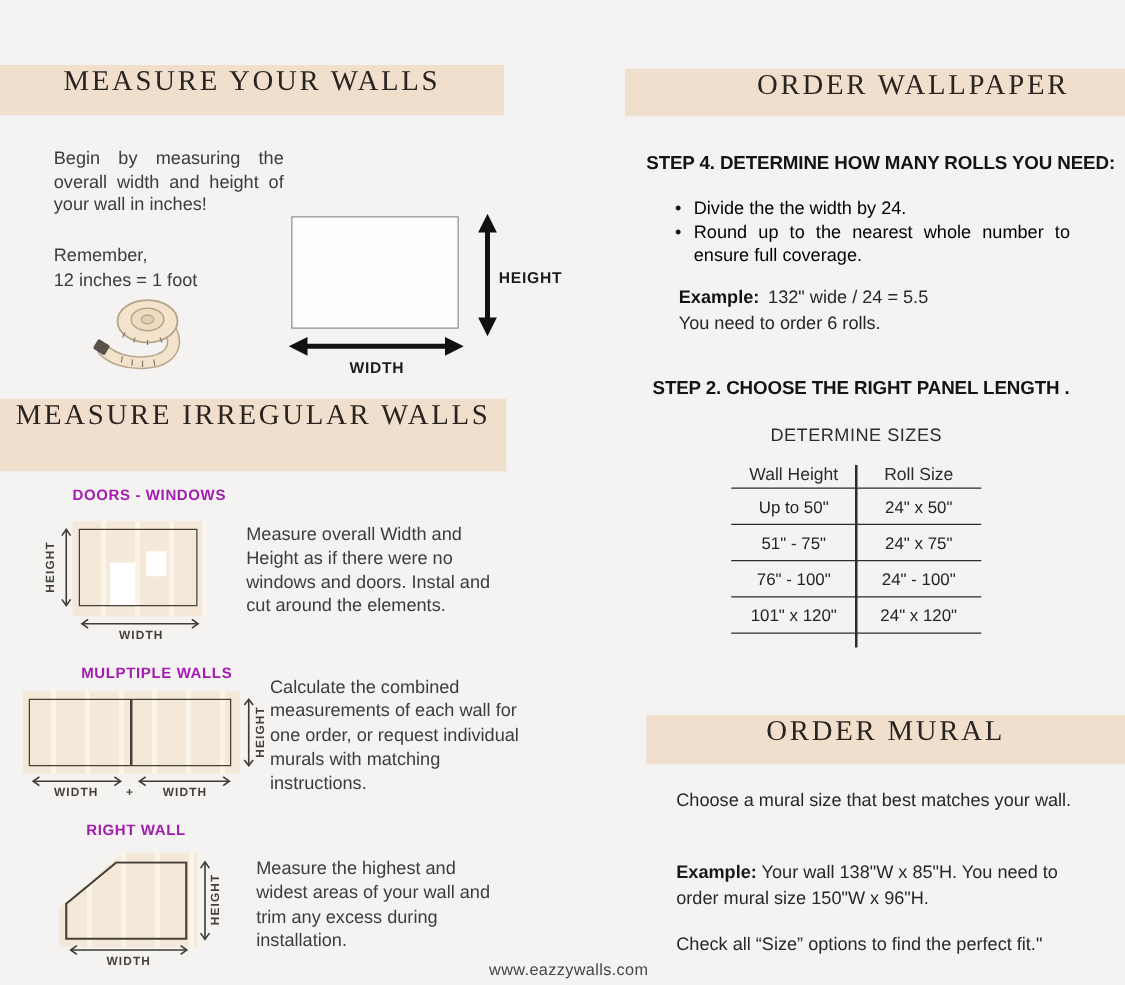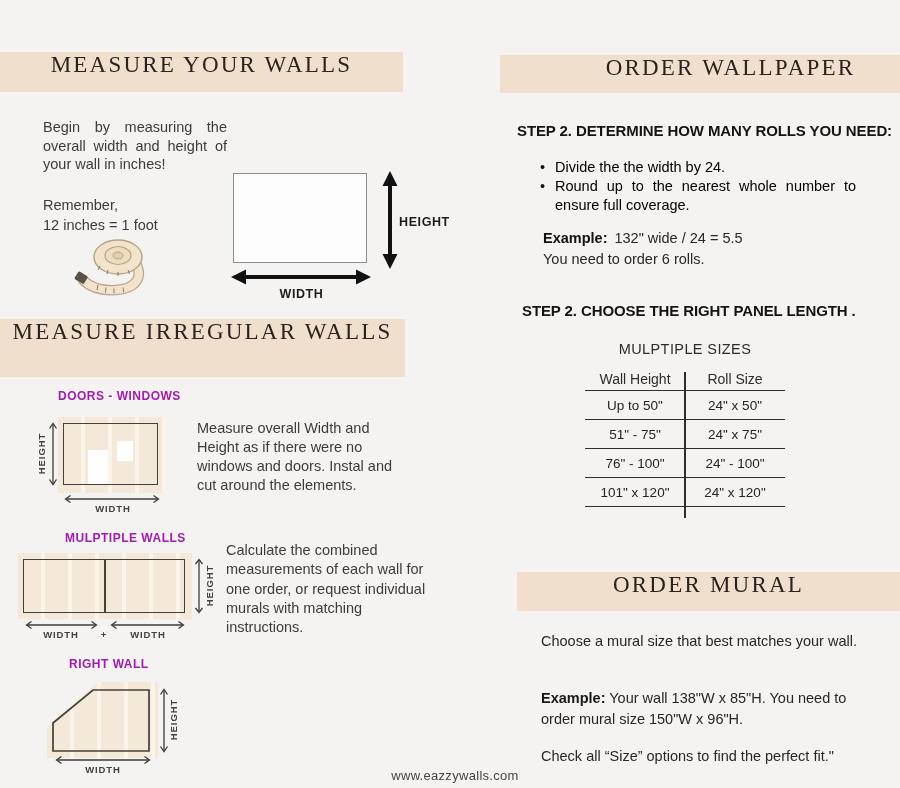--- a/index.html
+++ b/index.html
@@ -125,61 +125,62 @@
     <polyline points="66.5,1.5 71.5,5 66.5,8.5" fill="none" stroke="#3f3b36" stroke-width="1.3"></polyline>
   </svg>
   <svg class="svgabs" style="left:110px;top:620px;" width="75" height="10" viewBox="0 0 75 10">
     <line x1="2" y1="5" x2="73" y2="5" stroke="#3f3b36" stroke-width="1.3"></line>
     <polyline points="6.5,1.5 1.5,5 6.5,8.5" fill="none" stroke="#3f3b36" stroke-width="1.3"></polyline>
     <polyline points="68.5,1.5 73.5,5 68.5,8.5" fill="none" stroke="#3f3b36" stroke-width="1.3"></polyline>
   </svg>
   <div class="dim-label" style="left:31px;top:629px;width:60px;">WIDTH</div>
   <div class="dim-label" style="left:99px;top:629px;width:10px;">+</div>
   <div class="dim-label" style="left:118px;top:629px;width:60px;">WIDTH</div>
-  <div class="para" style="left:226px;top:541px;width:208px;font-size:14.5px;line-height:19.3px;">Calculate the combined measurements of each wall for one order, or request individual murals with matching instructions.</div>
+  <div class="para" style="left:216px;top:541px;width:208px;font-size:14.5px;line-height:19.3px;">Calculate the combined measurements of each wall for one order, or request individual murals with matching instructions.</div>
 
   <div class="sec-label" style="left:69px;top:657px;">RIGHT WALL</div>
   <div class="stripes" style="left:47px;top:682px;width:111px;height:76px;clip-path:polygon(46% 0,100% 0,100% 100%,0 100%,0 59%);"></div>
   <svg class="svgabs" style="left:52px;top:689px;" width="99" height="64" viewBox="0 0 99 64">
     <polygon points="1,34 41,1 97,1 97,62 1,62" fill="none" stroke="#44403a" stroke-width="1.7"></polygon>
   </svg>
   <svg class="svgabs" style="left:159px;top:688px;" width="10" height="65" viewBox="0 0 10 65">
     <line x1="5" y1="2" x2="5" y2="63" stroke="#3f3b36" stroke-width="1.3"></line>
     <polyline points="1.5,6.5 5,1.5 8.5,6.5" fill="none" stroke="#3f3b36" stroke-width="1.3"></polyline>
     <polyline points="1.5,58.5 5,63.5 8.5,58.5" fill="none" stroke="#3f3b36" stroke-width="1.3"></polyline>
   </svg>
   <div class="dim-label vrot" style="left:143px;top:714px;width:60px;">HEIGHT</div>
   <svg class="svgabs" style="left:55px;top:755px;" width="96" height="10" viewBox="0 0 96 10">
     <line x1="2" y1="5" x2="94" y2="5" stroke="#3f3b36" stroke-width="1.3"></line>
     <polyline points="6.5,1.5 1.5,5 6.5,8.5" fill="none" stroke="#3f3b36" stroke-width="1.3"></polyline>
     <polyline points="89.5,1.5 94.5,5 89.5,8.5" fill="none" stroke="#3f3b36" stroke-width="1.3"></polyline>
   </svg>
   <div class="dim-label" style="left:73px;top:764px;width:60px;">WIDTH</div>
+  <div class="para" style="left:205px;top:686px;width:200px;font-size:14.5px;line-height:19.3px;">Measure the highest and widest areas of your wall and trim any excess during installation.</div>
 
   <div class="bar" style="left:500px;top:55px;width:461px;height:38px;">
     <span class="bar-title">ORDER WALLPAPER</span>
   </div>
 
-  <div class="step-heading" style="left:517px;top:122px;">STEP 2. DETERMINE HOW MANY ROLLS YOU NEED:</div>
+  <div class="step-heading" style="left:517px;top:122px;">STEP 4. DETERMINE HOW MANY ROLLS YOU NEED:</div>
 
   <ul class="bullets" style="left:538px;top:158px;width:318px;">
     <li>Divide the the width by 24.</li>
     <li>Round up to the nearest whole number to ensure full coverage.</li>
   </ul>
 
   <div class="example" style="left:543px;top:228px;width:330px;">
     <div>
       <span class="lbl">Example:</span><span>132" wide / 24 = 5.5</span>
     </div>
     <div class="l2">You need to order 6 rolls.</div>
   </div>
 
   <div class="step-heading" style="left:522px;top:302px;">STEP 2. CHOOSE THE RIGHT PANEL LENGTH .</div>
 
-  <div class="tbl-title" style="left:585px;top:341px;width:200px;">MULPTIPLE SIZES</div>
+  <div class="tbl-title" style="left:585px;top:341px;width:200px;">DETERMINE SIZES</div>
 
   <div class="wtable" style="left:585px;top:368px;width:200px;">
     <div class="vdivider"></div>
     <div class="trow thead">
       <div class="tc" style="font-weight:normal">Wall Height</div>
       <div class="tc" style="font-weight:normal">Roll Size</div>
     </div>
     <div class="trow">
       <div class="tc">Up to 50"</div>
       <div class="tc">24" x 50"</div>

